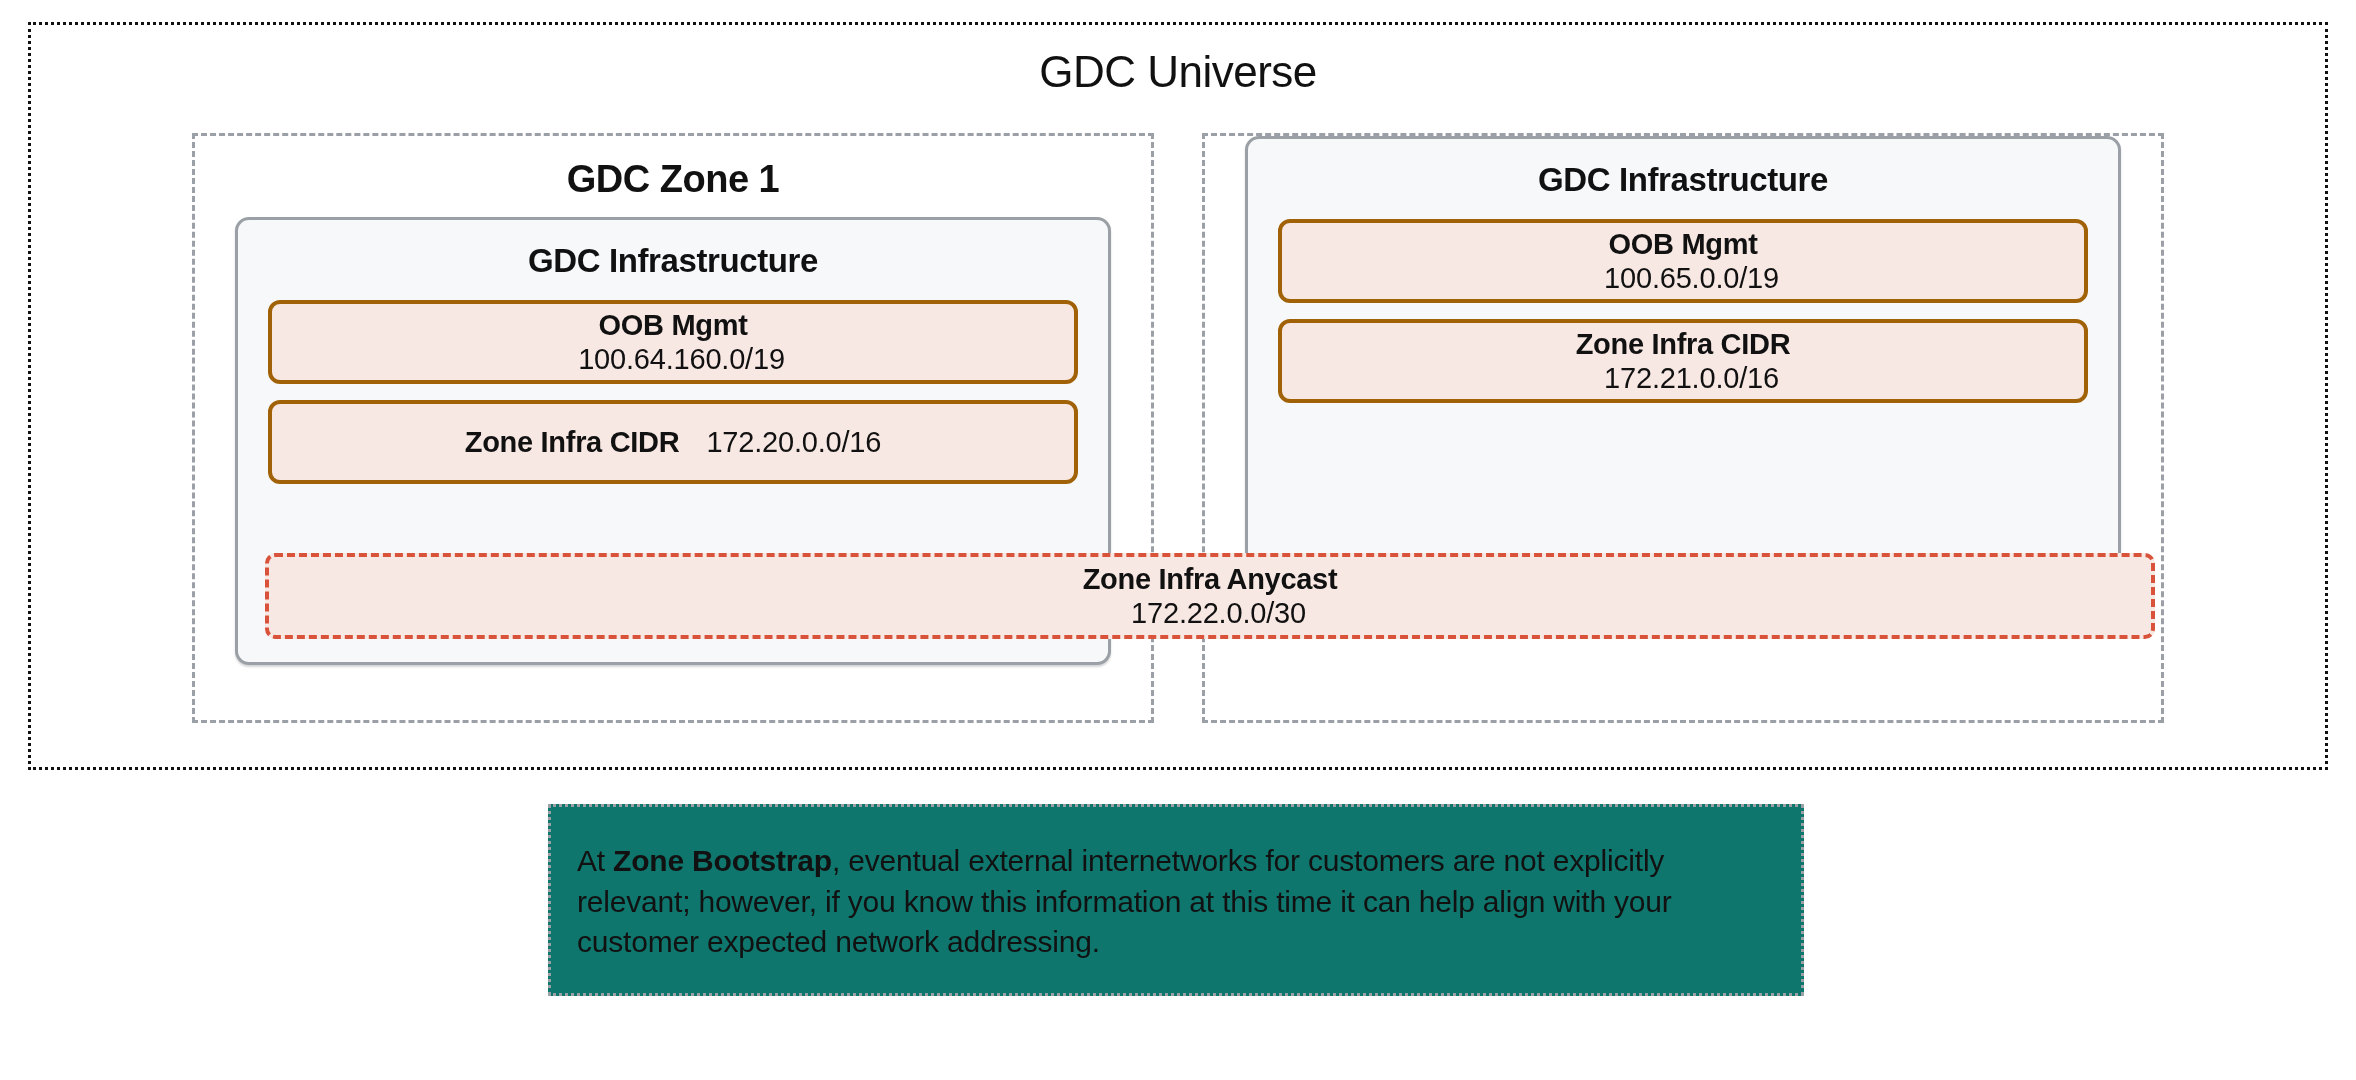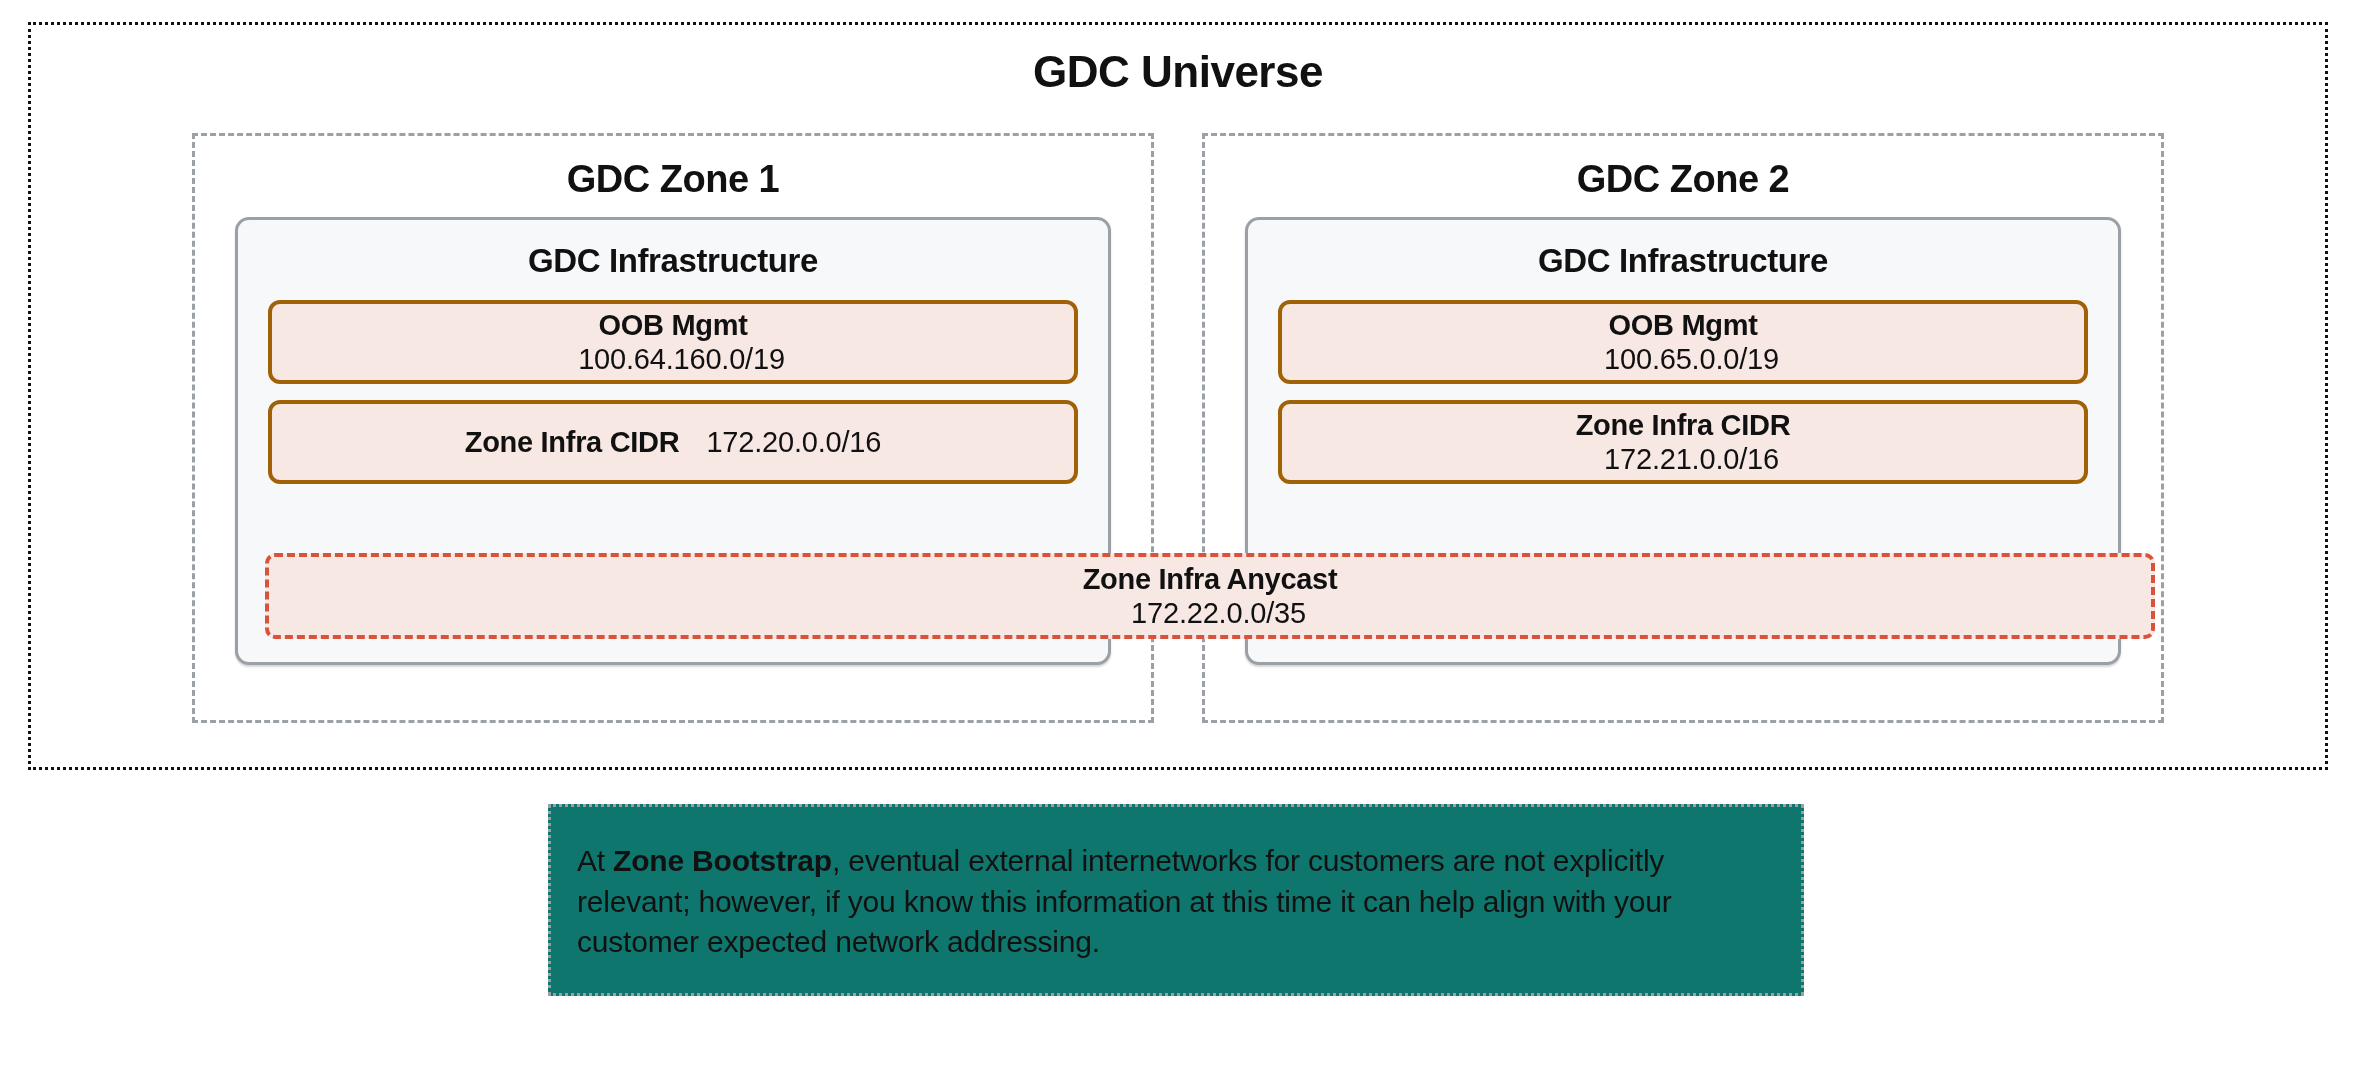--- a/index.html
+++ b/index.html
@@ -24,21 +24,21 @@
     width: 2300px;
     height: 748px;
     border: 3px dotted #111111;
     box-sizing: border-box;
     background: #ffffff;
   }
 
   #universe-title {
     text-align: center;
     font-size: 44px;
-    font-weight: bold;
+    font-weight: normal;
     letter-spacing: -0.5px;
     margin-top: 22px;
     color: #111111;
   }
 
   
   #zones-row {
     position: absolute;
     left: 0;
     top: 108px;
@@ -187,41 +187,40 @@
         </div>
 
         <div class="cidr-box inline">
           <span class="cidr-label">Zone Infra CIDR</span>
           <span class="cidr-value">172.20.0.0/16</span>
         </div>
       </div>
     </div>
 
     <div class="zone">
-      <div class="zone-title">GDC Zone 2</div>
 
       <div class="infra">
         <div class="infra-title">GDC Infrastructure</div>
 
         <div class="cidr-box">
           <span class="cidr-label">OOB Mgmt</span>
           <span class="cidr-value">100.65.0.0/19</span>
         </div>
 
         <div class="cidr-box">
           <span class="cidr-label">Zone Infra CIDR</span>
           <span class="cidr-value">172.21.0.0/16</span>
         </div>
       </div>
     </div>
 
   </div>
 
   <div id="anycast">
     <span class="cidr-label">Zone Infra Anycast</span>
-    <span class="cidr-value">172.22.0.0/35</span>
+    <span class="cidr-value">172.22.0.0/30</span>
   </div>
 
 </div>
 
 <div id="note">
   <div id="note-text"><span>At </span><b>Zone Bootstrap</b><span>, eventual external internetworks for customers are not explicitly relevant; however, if you know this information at this time it can help align with your customer expected network addressing.</span></div>
 </div>
 
 </body></html>

